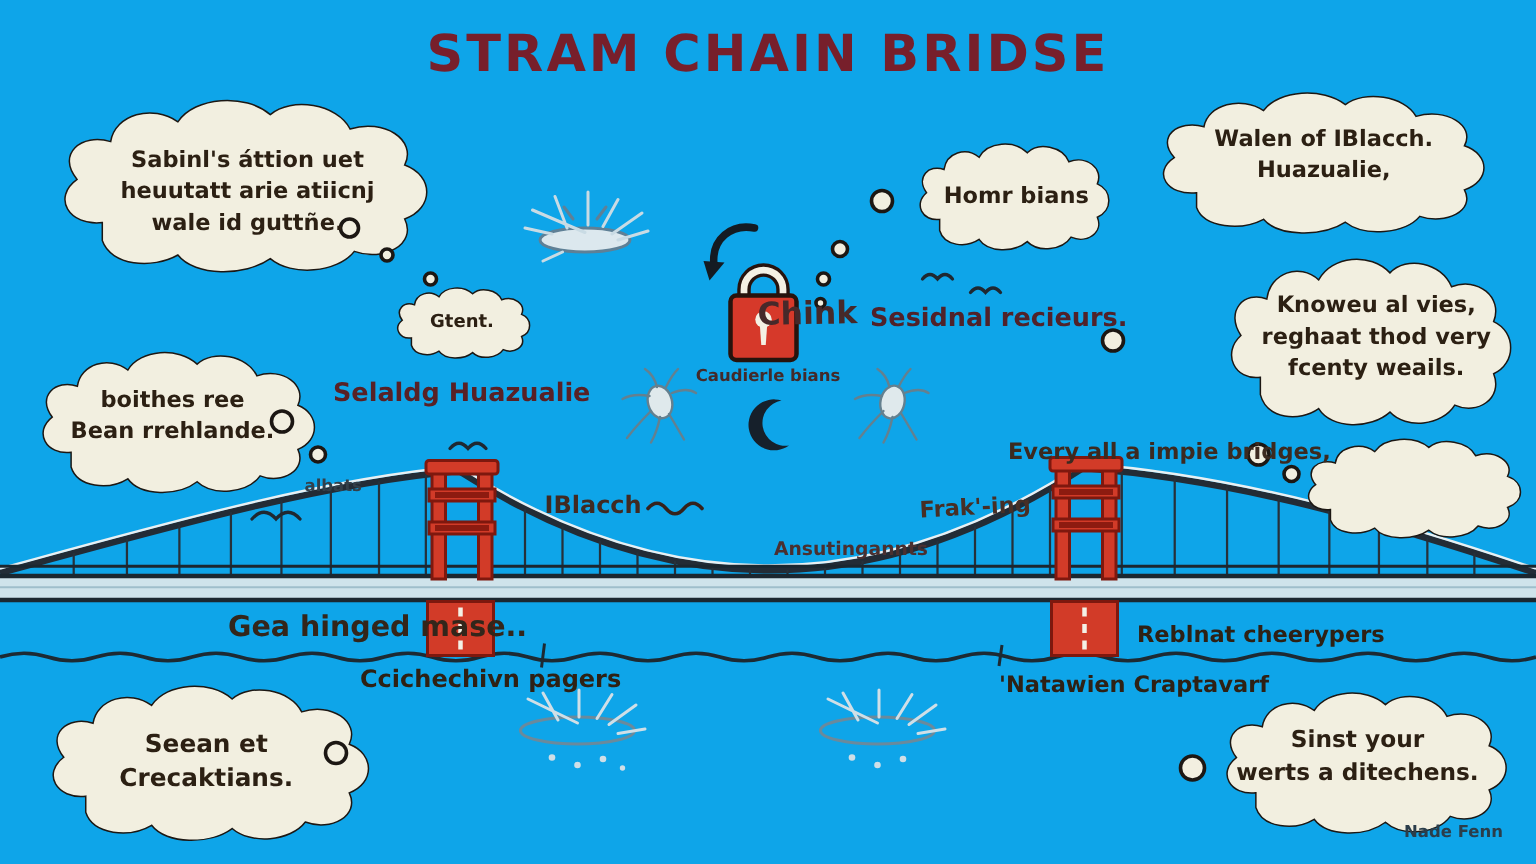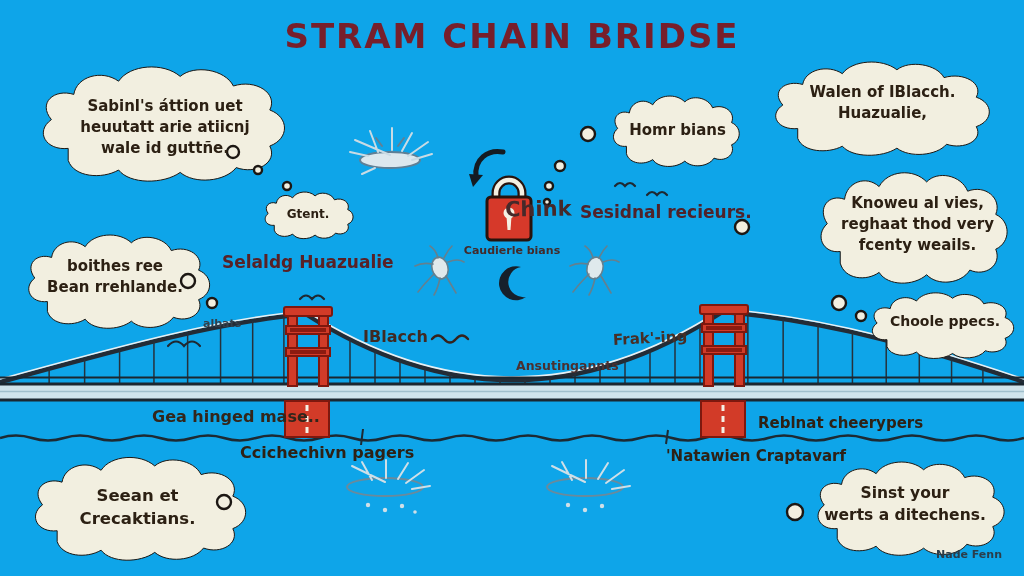--- a/index.html
+++ b/index.html
@@ -24,21 +24,21 @@
 
   #lb-chink{left:505px;top:197px;font-size:21px;color:#46292a;transform:rotate(-1deg);}
   #lb-selaldg{left:222px;top:252px;font-size:17px;color:#582126;}
   #lb-sesidnal{left:580px;top:202px;font-size:17px;color:#50222a;}
   #lb-lock{left:460px;top:244px;width:104px;text-align:center;font-size:11px;color:#432a2a;font-weight:700;white-space:nowrap;}
   #lb-every{left:672px;top:292px;font-size:15px;color:#3c2a20;}
   #lb-celodred{left:363px;top:327px;font-size:16px;color:#402a22;}
   #lb-fraking{left:613px;top:329px;font-size:15px;color:#472f26;transform:rotate(-3deg);}
   #lb-ansuting{left:516px;top:358px;font-size:12.5px;color:#4a3030;}
   #lb-albats{left:203px;top:317px;font-size:11px;color:#333f49;}
-  #lb-gea{left:152px;top:407px;font-size:16px;color:#33261b;text-align:right;}
+  #lb-gea{left:152px;top:407px;font-size:19px;color:#33261b;text-align:right;}
   #lb-ccichechivn{left:240px;top:443px;font-size:16px;color:#2e2115;}
   #lb-reblnat{left:758px;top:414px;font-size:15px;color:#2e2115;}
   #lb-natawien{left:666px;top:447px;font-size:15px;color:#2e2115;}
 </style>
 </head>
 <body>
 
 <div id="canvas">
 
 <svg id="scene" width="1024" height="576" viewBox="0 0 1024 576">
@@ -228,38 +228,36 @@
   </div>
   <div class="txt" id="cl-top-right">
     <div>Walen of IBlacch.</div>
     <div>Huazualie,</div>
   </div>
   <div class="txt" id="cl-right-upper">
     <div>Knoweu al vies,</div>
     <div>reghaat thod very</div>
     <div>fcenty weails.</div>
   </div>
-  <div class="txt" id="cl-right-lower">
-    <div>Choole ppecs.</div>
-  </div>
   <div class="txt" id="cl-bottom-right">
     <div>Sinst your</div>
     <div>werts a ditechens.</div>
   </div>
   <div class="txt" id="cl-center-top">
     <div>Homr bians</div>
   </div>
   <div class="txt" id="cl-small">
     <div>Gtent.</div>
   </div>
 
   <div class="lbl" id="lb-chink">Chink</div>
   <div class="lbl" id="lb-selaldg">Selaldg Huazualie</div>
   <div class="lbl" id="lb-sesidnal">Sesidnal recieurs.</div>
   <div class="lbl" id="lb-lock">Caudierle bians</div>
+  <div class="lbl" id="lb-every">Every all a impie bridges,</div>
   <div class="lbl" id="lb-celodred">IBlacch</div>
   <div class="lbl" id="lb-fraking">Frak'-ing</div>
   <div class="lbl" id="lb-ansuting">Ansutingannts</div>
   <div class="lbl" id="lb-albats">albats</div>
   <div class="lbl" id="lb-gea">Gea hinged mase..</div>
   <div class="lbl" id="lb-reblnat">Reblnat cheerypers</div>
   <div class="lbl" id="lb-ccichechivn">Ccichechivn pagers</div>
   <div class="lbl" id="lb-natawien">'Natawien Craptavarf</div>
 </div>
 

